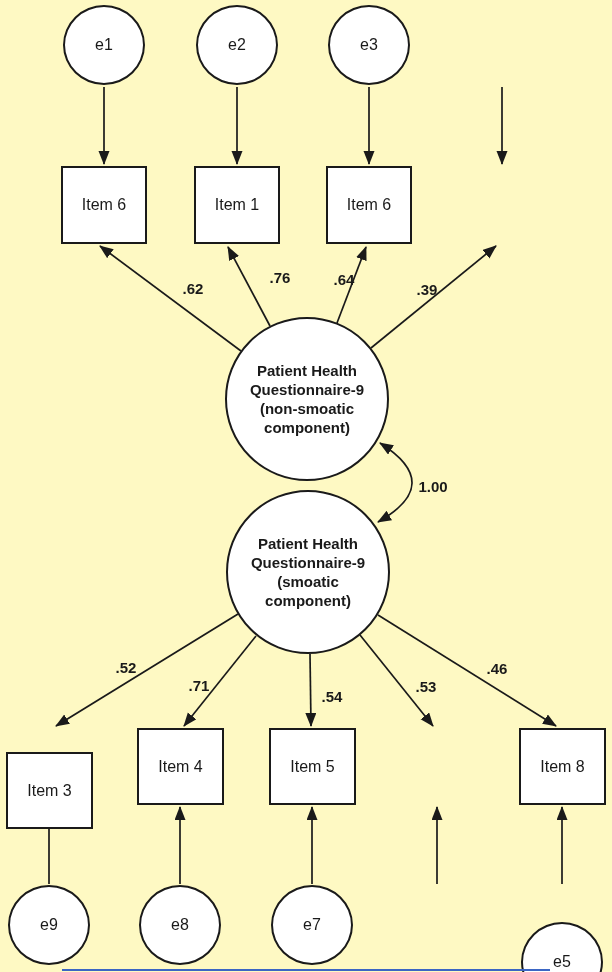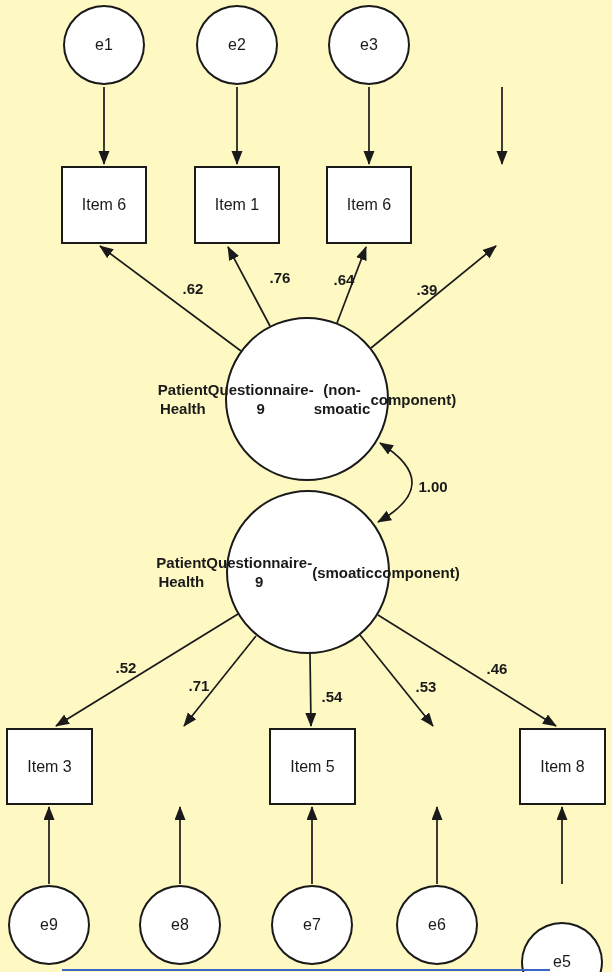--- a/index.html
+++ b/index.html
@@ -14,21 +14,21 @@
     font-size:16px;box-sizing:border-box;
   }
   .box.b5{width:87px;height:77px;}
   .ecircle{
     position:absolute;width:82px;height:80px;border:2px solid #1a1a1a;border-radius:50%;
     background:#fff;display:flex;align-items:center;justify-content:center;
     font-size:16px;box-sizing:border-box;
   }
   .factor{
     position:absolute;width:164px;height:164px;border:2px solid #1a1a1a;border-radius:50%;
-    background:#fff;display:flex;flex-direction:row;align-items:center;justify-content:center;
+    background:#fff;display:flex;flex-direction:column;align-items:center;justify-content:center;
     font-size:15px;font-weight:bold;line-height:19px;text-align:center;box-sizing:border-box;
   }
   .loading{
     position:absolute;transform:translate(-50%,-50%);
     font-size:15px;font-weight:bold;white-space:nowrap;
   }
   .bluerule{position:absolute;left:62px;top:969px;width:488px;height:2px;background:#3b66c4;}
 </style>
 </head>
 <body>
@@ -108,41 +108,41 @@
   </div>
 
   <div class="loading" style="left:433px;top:486px">1.00</div>
 
   <div class="loading" style="left:126px;top:667px">.52</div>
   <div class="loading" style="left:199px;top:685px">.71</div>
   <div class="loading" style="left:332px;top:696px">.54</div>
   <div class="loading" style="left:426px;top:686px">.53</div>
   <div class="loading" style="left:497px;top:668px">.46</div>
 
-  <div class="box b5" style="left:6px;top:728px">
+  <div class="box b5" style="left:6px;top:752px">
       <span>Item 3</span>
+    </div>
+  <div class="box b5" style="left:137px;top:728px">
+      <span>Item 4</span>
     </div>
   <div class="box b5" style="left:269px;top:728px">
       <span>Item 5</span>
     </div>
   <div class="box b5" style="left:519px;top:728px">
       <span>Item 8</span>
     </div>
 
   <div class="ecircle" style="left:8px;top:885px">
       <span>e9</span>
     </div>
   <div class="ecircle" style="left:139px;top:885px">
       <span>e8</span>
     </div>
   <div class="ecircle" style="left:271px;top:885px">
       <span>e7</span>
     </div>
-  <div class="ecircle" style="left:396px;top:885px">
-      <span>e6</span>
-    </div>
   <div class="ecircle" style="left:521px;top:922px">
       <span>e5</span>
     </div>
 
   <div class="bluerule"></div>
 
 </div>
 
 </body></html>

